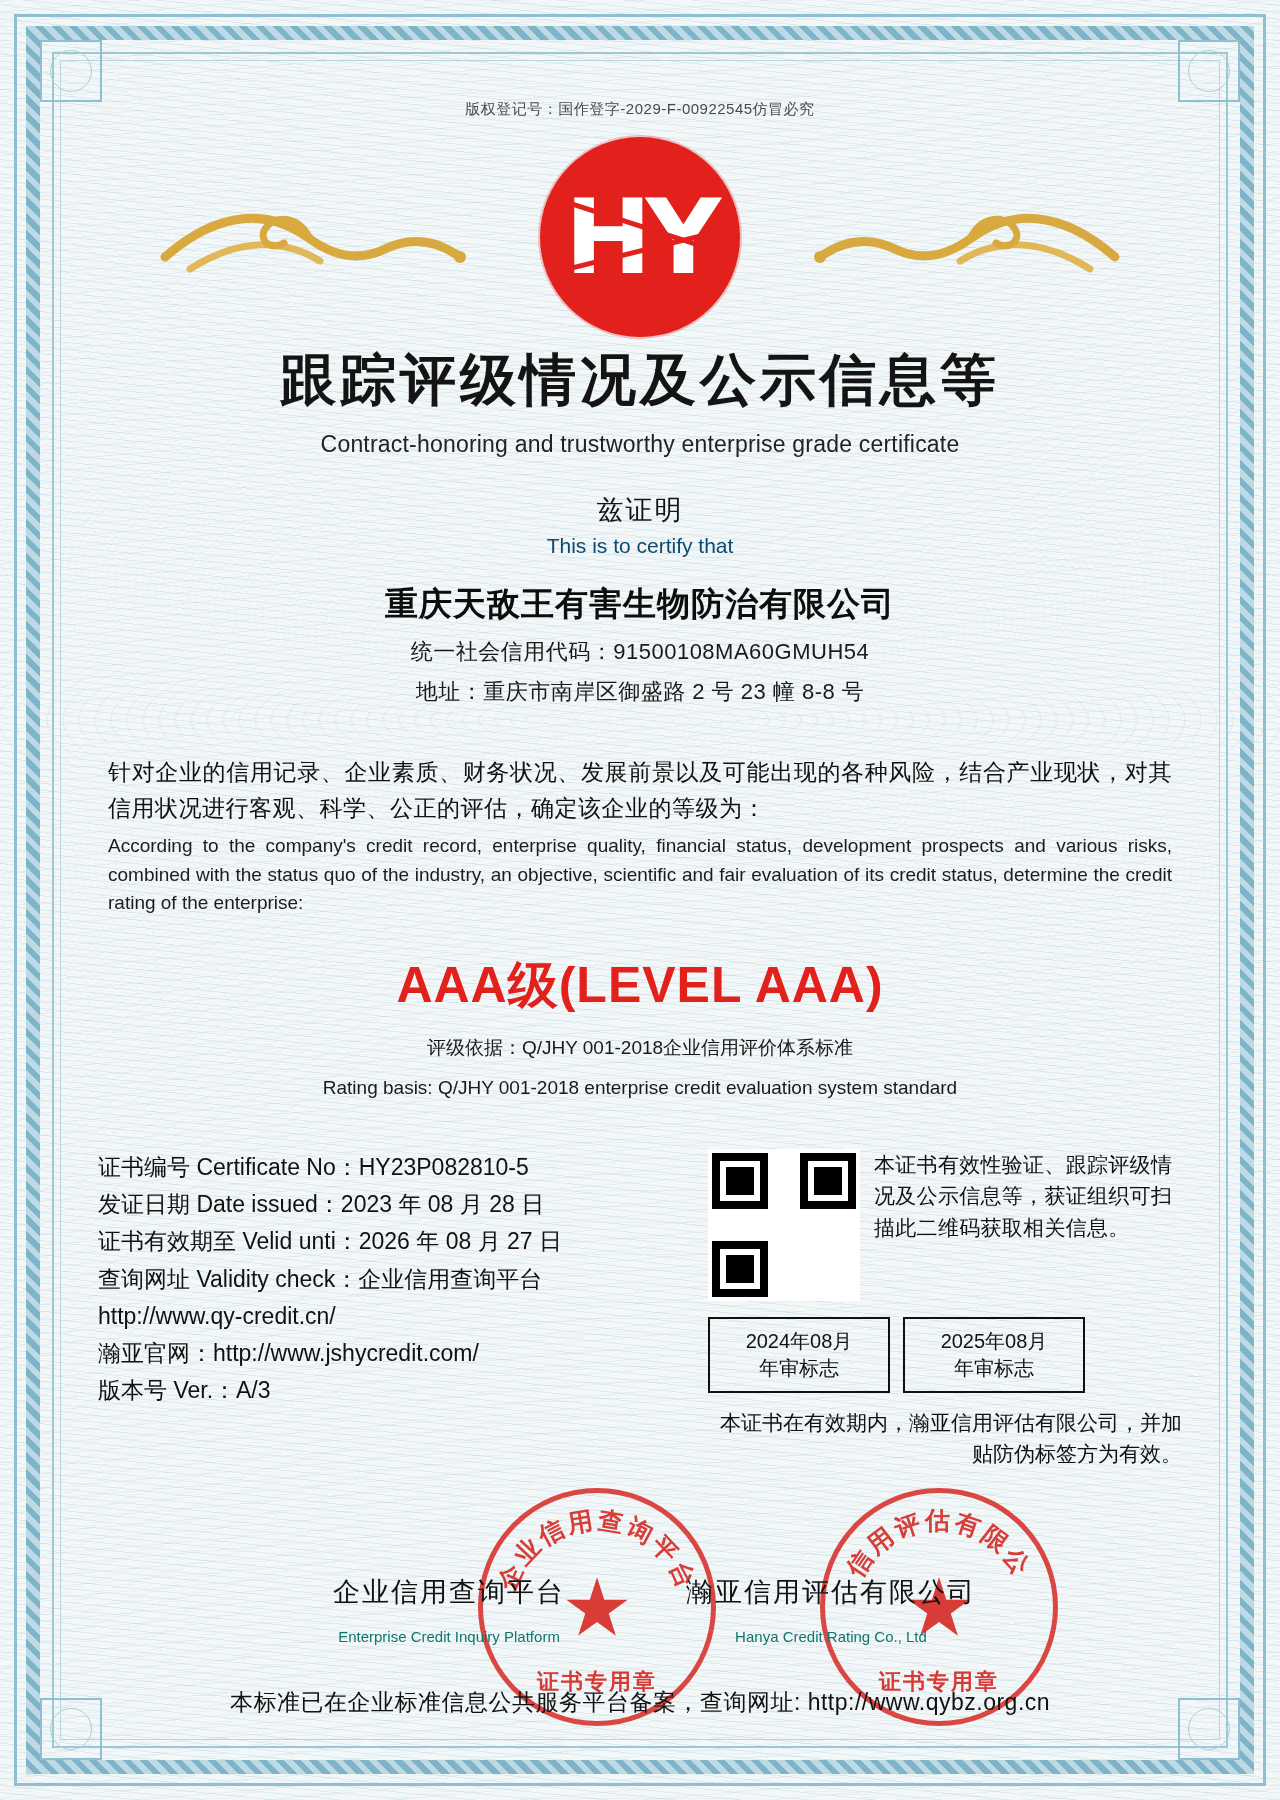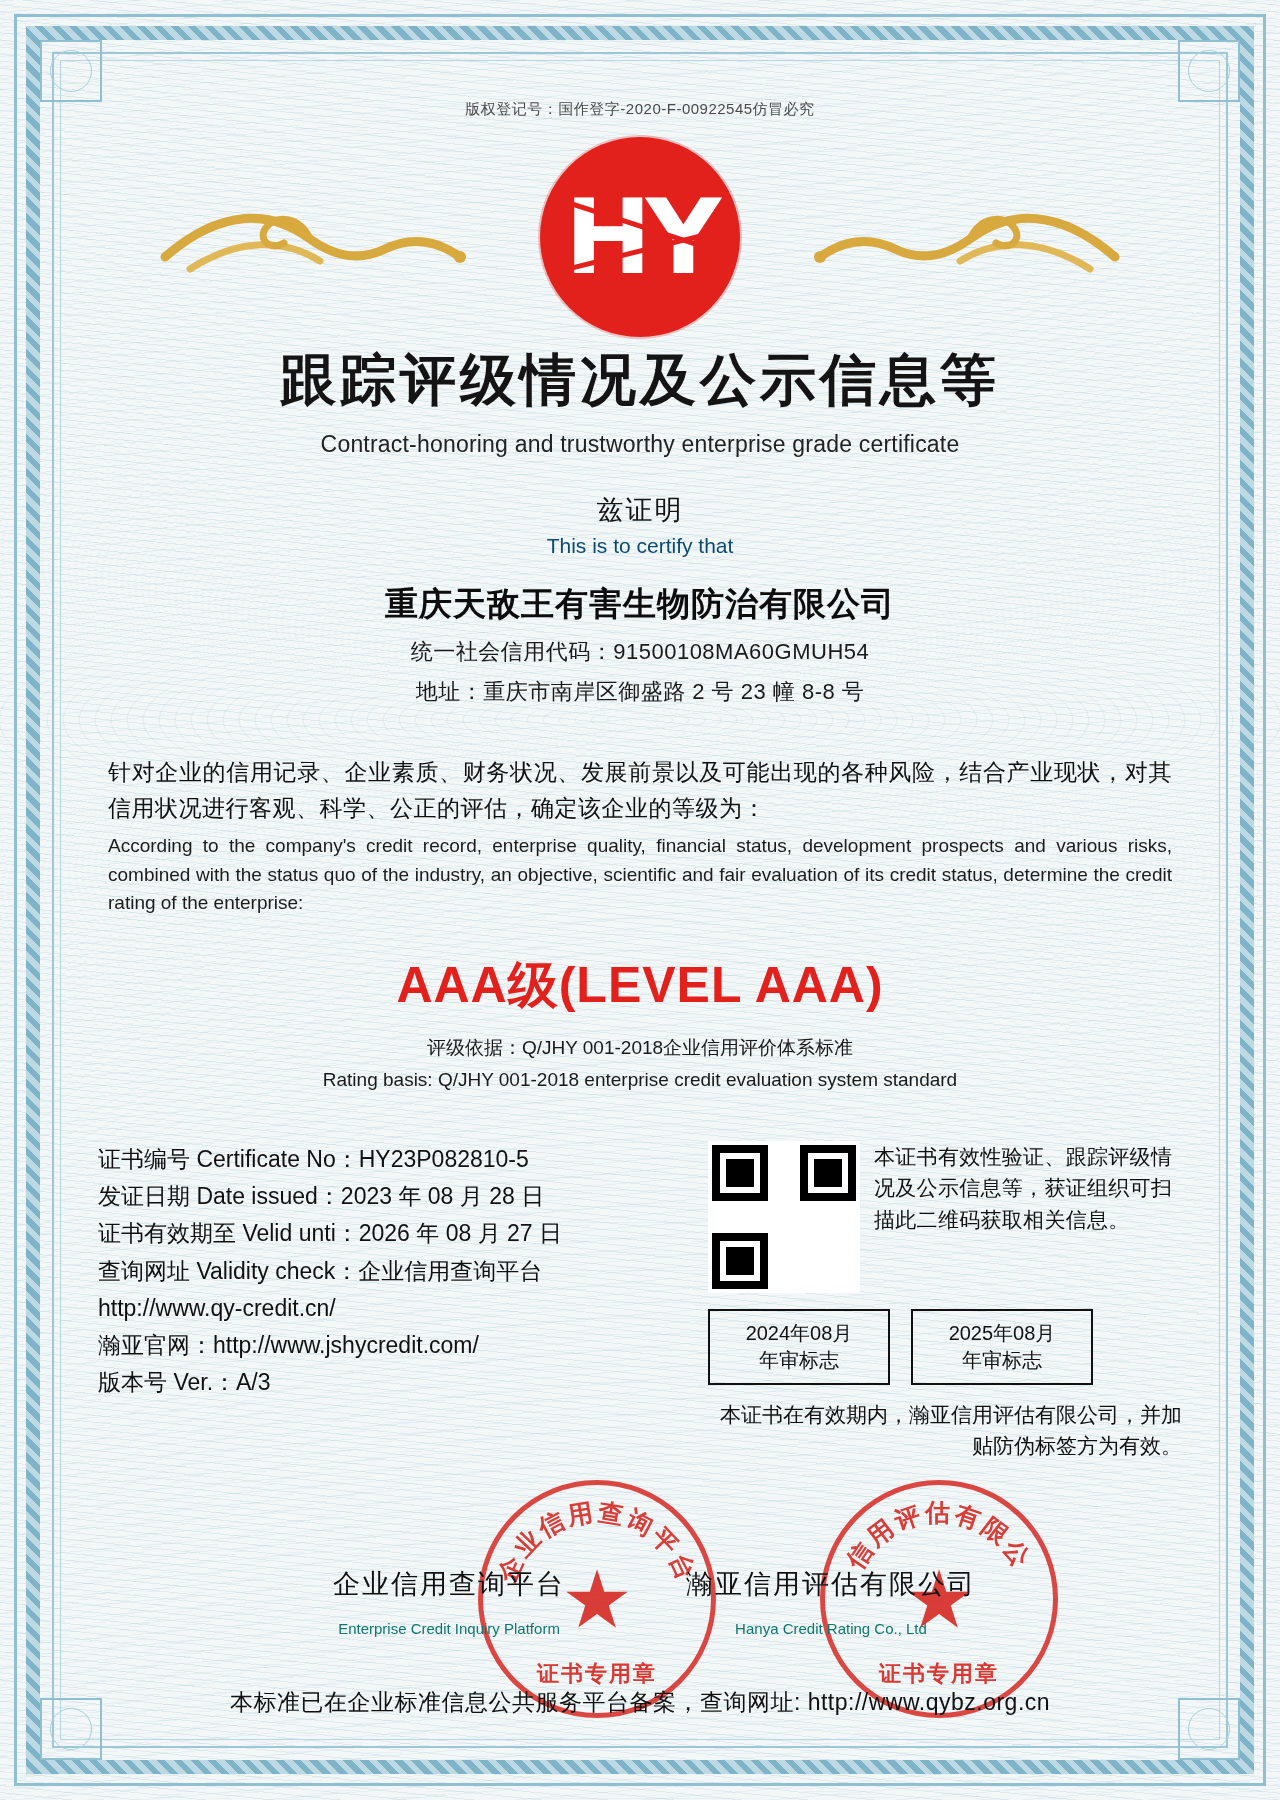--- a/index.html
+++ b/index.html
@@ -244,21 +244,21 @@
   .basis-cn {
     text-align: center;
     font-size: 19px;
     color: #1a1a1a;
     margin-top: 16px;
   }
   .basis-en {
     text-align: center;
     font-size: 19px;
     color: #1a1a1a;
-    margin-top: 8px;
+    margin-top: 16px;
   }
 
   
   .details-row {
     display: flex;
     margin-top: 50px;
     padding: 0 18px;
   }
   .details-left {
     width: 600px;
@@ -309,21 +309,21 @@
   .qr-note {
     font-size: 21px;
     color: #111111;
     line-height: 1.5;
     padding-left: 14px;
     letter-spacing: 0.3px;
   }
   .stamp-boxes {
     display: flex;
     margin-top: 16px;
-    gap: 16px;
+    gap: 8px;
   }
   .stamp-box {
     width: 178px;
     height: 72px;
     border: 2px solid #111;
     display: flex;
     flex-direction: column;
     align-items: center;
     justify-content: center;
     font-size: 20px;
@@ -432,21 +432,21 @@
   <div class="border-inner"></div>
   <div class="border-inner2"></div>
 
   <div class="corner tl"></div>
   <div class="corner tr"></div>
   <div class="corner bl"></div>
   <div class="corner br"></div>
 
   <div class="content">
 
-    <div class="copyright-line">版权登记号：国作登字-2020-F-00922545仿冒必究</div>
+    <div class="copyright-line">版权登记号：国作登字-2029-F-00922545仿冒必究</div>
 
     <div class="logo-row">
       <svg class="flourish left" viewBox="0 0 330 90">
         <path d="M5 58 C60 10, 110 10, 150 40 C175 58, 200 62, 225 50 C250 38, 275 40, 300 58" fill="none" stroke="#d8a93f" stroke-width="9" stroke-linecap="round"></path>
         <path d="M30 70 C80 38, 125 40, 160 62" fill="none" stroke="#e0b858" stroke-width="7" stroke-linecap="round"></path>
         <path d="M150 40 C140 18, 115 14, 105 30 C98 42, 112 52, 124 44" fill="none" stroke="#d8a93f" stroke-width="7" stroke-linecap="round"></path>
         <circle cx="300" cy="58" r="6" fill="#d8a93f"></circle>
       </svg>
 
       <div class="logo-circle">

